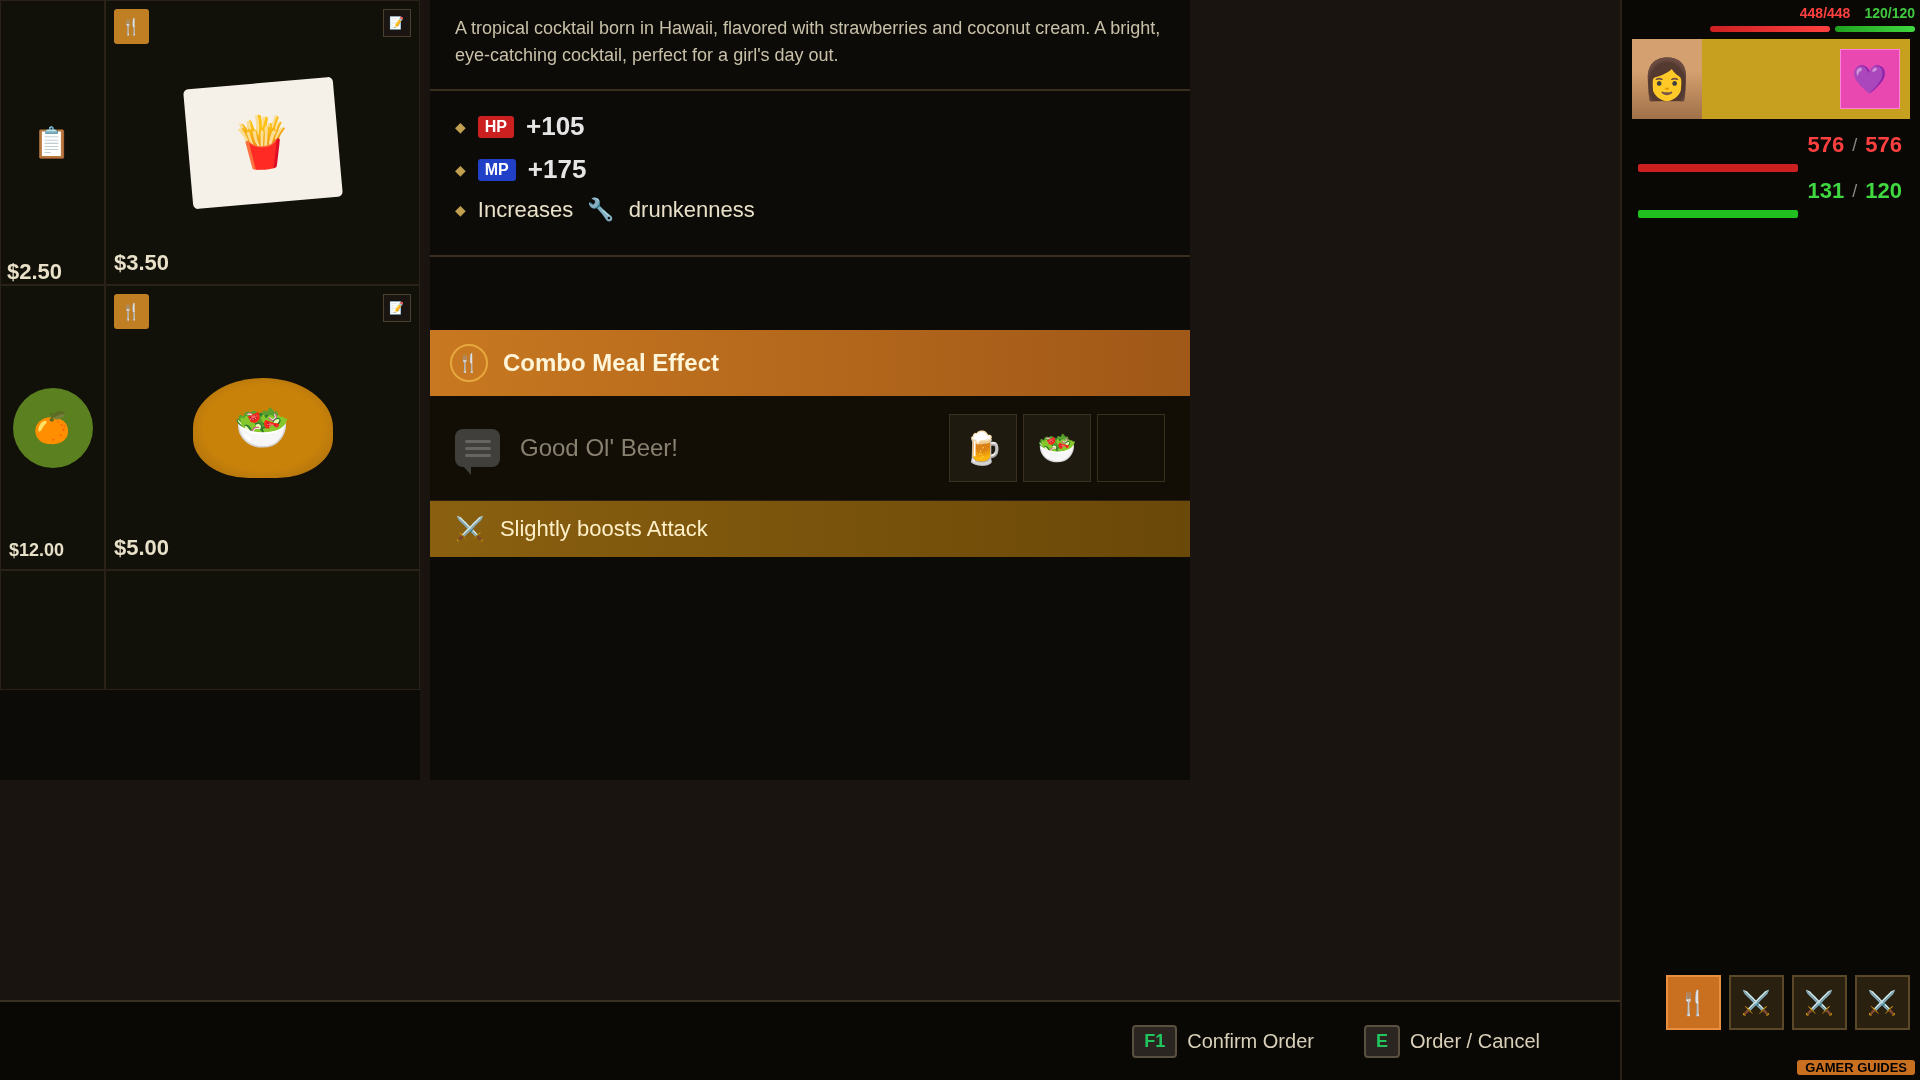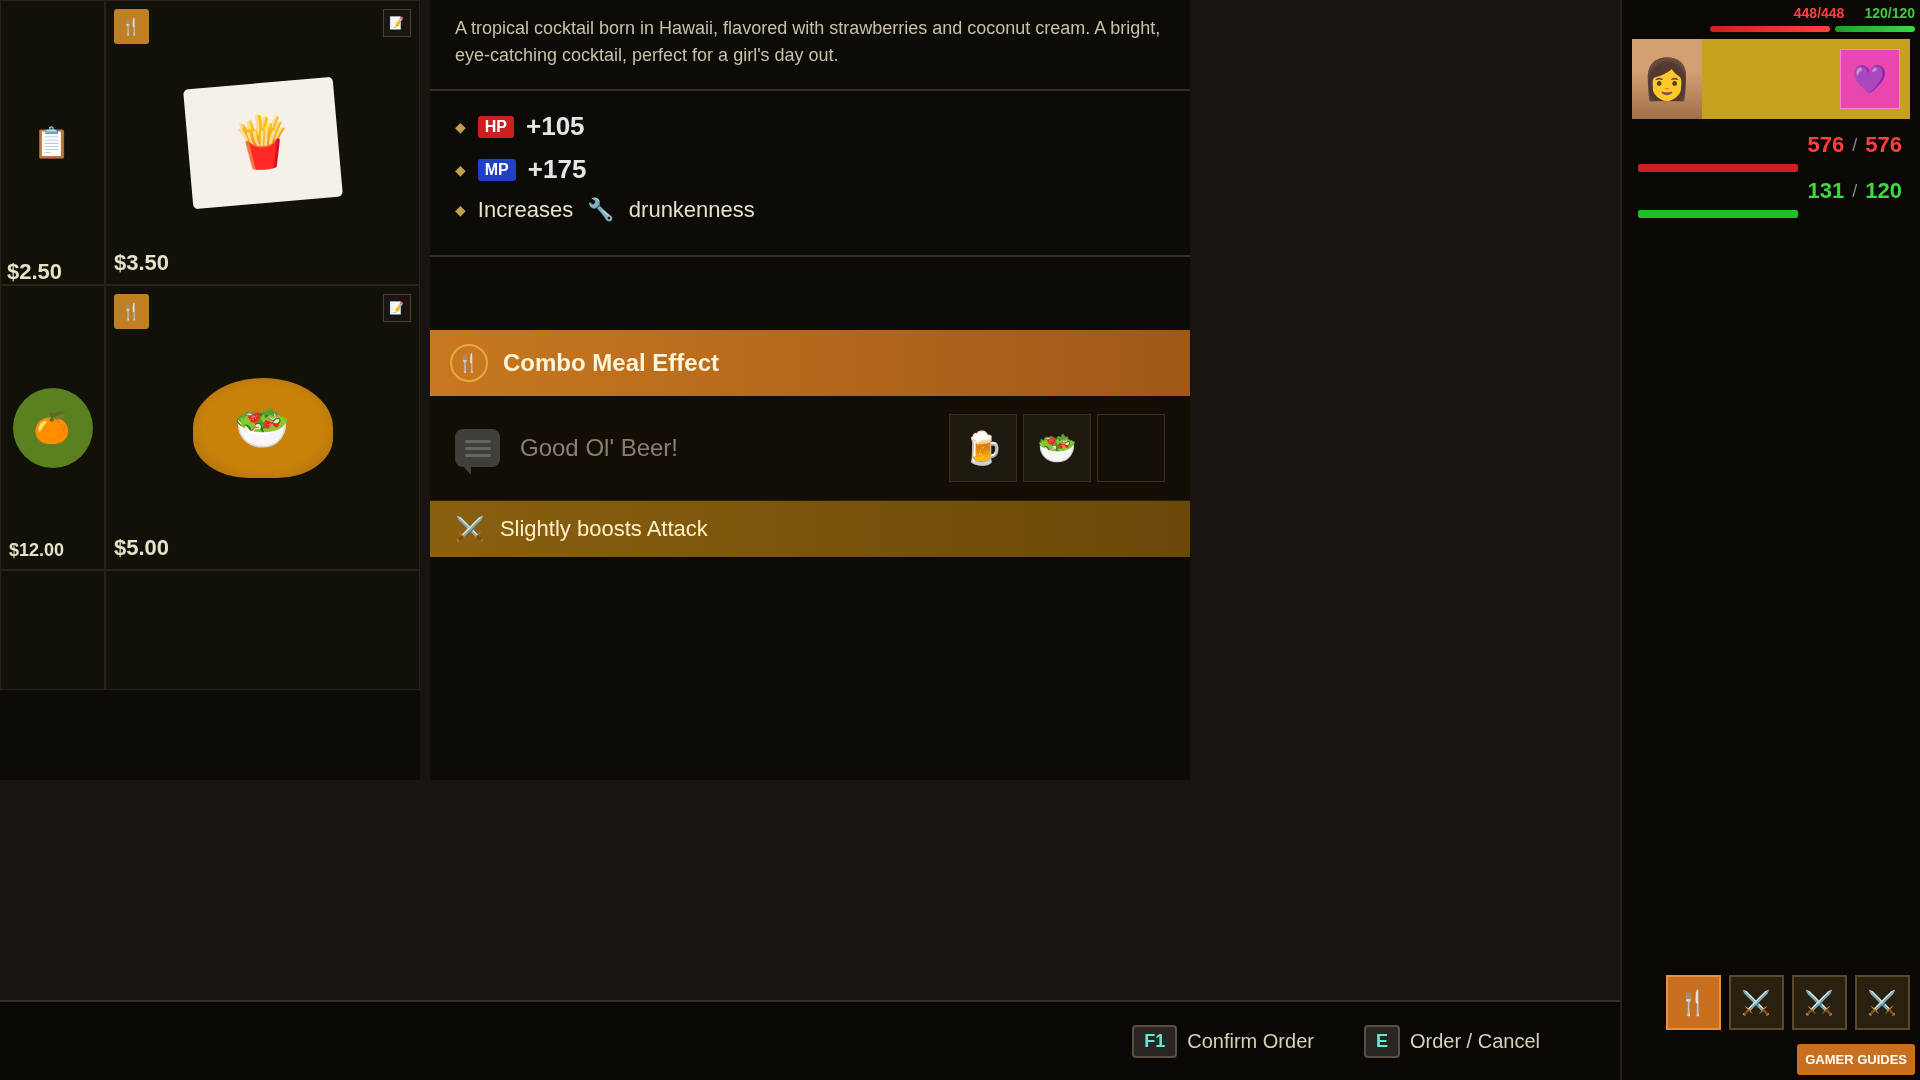--- a/index.html
+++ b/index.html
@@ -441,21 +441,21 @@
       gap: 10px;
       color: #d8d0b8;
       font-size: 20px;
     }
 
     .key-badge {
       background: #2a2520;
       border: 2px solid #5a5040;
       border-radius: 4px;
       padding: 4px 10px;
-      color: #5eead4;
+      color: #22c55e;
       font-size: 18px;
       font-weight: bold;
     }
 
     
     .right-hud {
       position: absolute;
       right: 0;
       top: 0;
       width: 300px;
@@ -603,24 +603,24 @@
       background: #c87020;
       border-color: #e89040;
     }
 
     
     .gamer-guides {
       position: absolute;
       bottom: 5px;
       right: 5px;
       background: #c87020;
-      color: #ffffff;
+      color: #000000;
       font-size: 13px;
       font-weight: bold;
-      padding: 8px 8px;
+      padding: 0 8px;
       border-radius: 3px;
     }
 
     
     .top-bars-container {
       padding: 5px 5px 2px 5px;
       display: flex;
       flex-direction: column;
       gap: 3px;
       align-items: flex-end;
@@ -752,21 +752,21 @@
   </div>
 </div>
 
 <div class="right-hud">
 
   <div class="top-bars-container">
     <div class="hud-bar-row">
       <span class="hud-bar-value red">
         <span>448</span>/<span>448</span>
       </span>
-      <span class="hud-bar-value green" style="margin-left:15px;text-align:center;">
+      <span class="hud-bar-value green" style="margin-left:9px;text-align:center;">
         <span>120</span>/<span>120</span>
       </span>
     </div>
     <div style="display:flex;gap:5px;justify-content:flex-end;">
       <div class="bar-track" style="width:120px;">
         <div class="bar-fill-red" style="width:100%;"></div>
       </div>
       <div class="bar-track" style="width:80px;">
         <div class="bar-fill-green" style="width:100%;"></div>
       </div>

